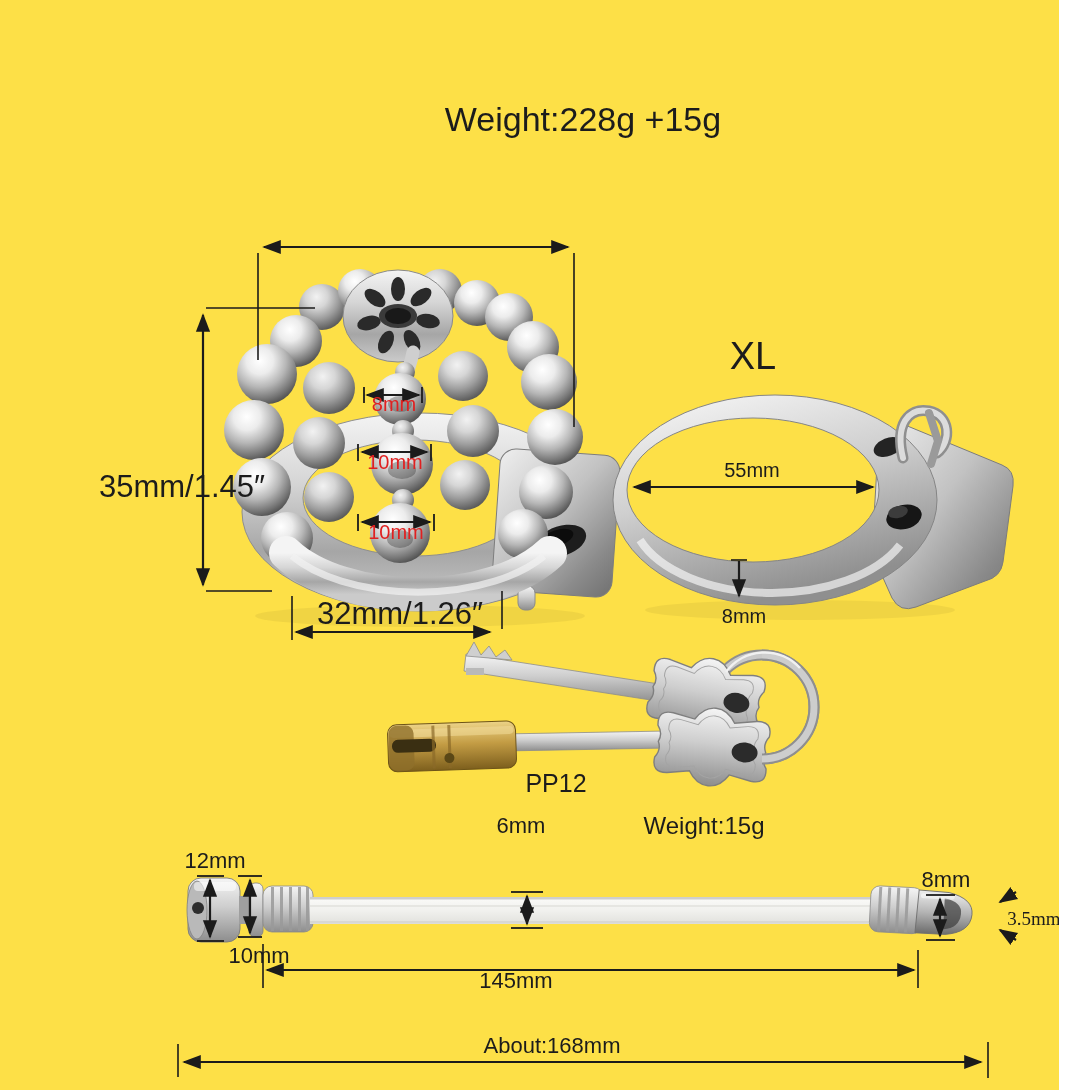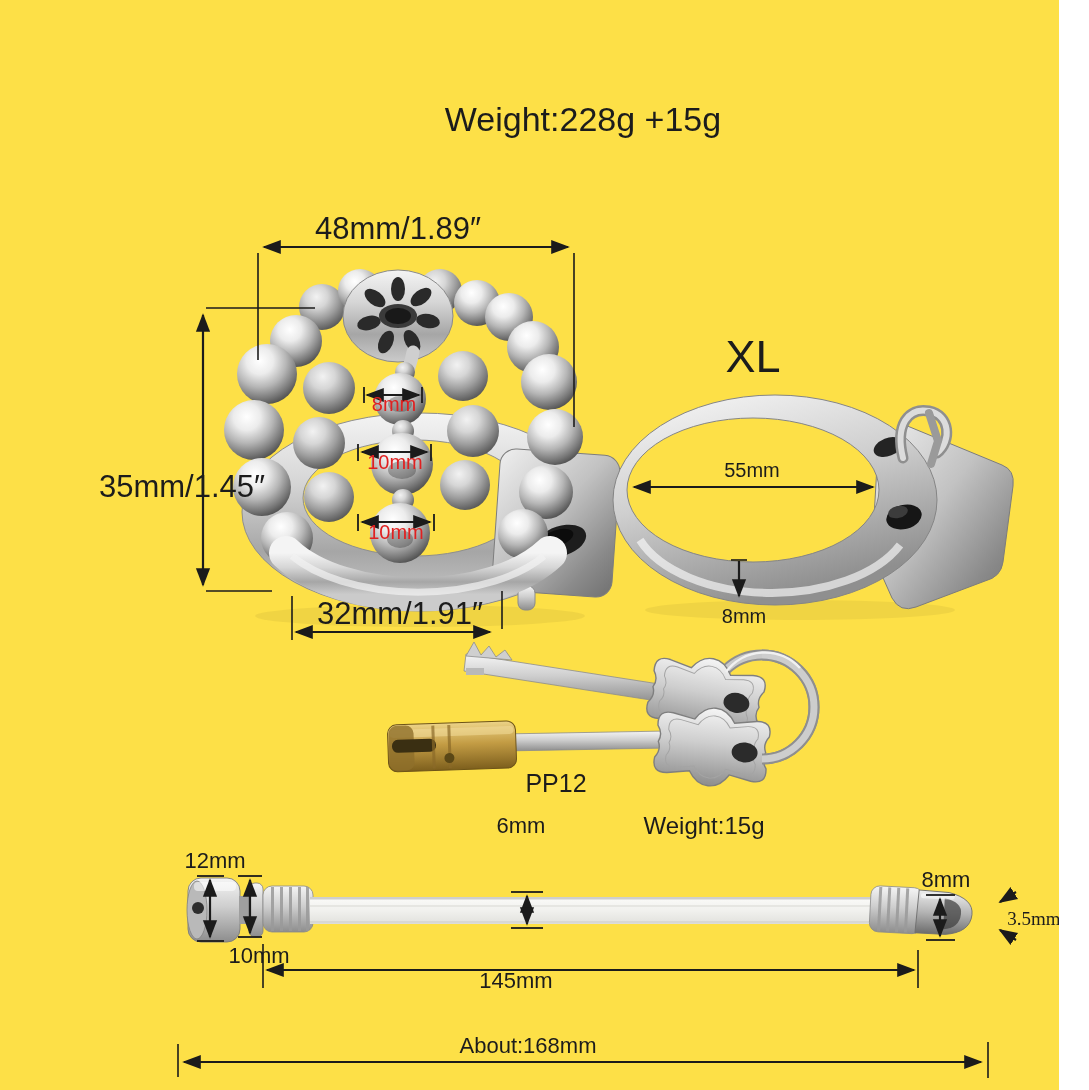--- a/index.html
+++ b/index.html
@@ -319,36 +319,35 @@
     <g>
       <line x1="184" y1="1062" x2="981" y2="1062" marker-start="url(#arr)" marker-end="url(#arr)"></line>
       <line x1="178" y1="1044" x2="178" y2="1077" stroke-width="1.6"></line>
       <line x1="988" y1="1042" x2="988" y2="1078" stroke-width="1.6"></line>
     </g>
   </g>
 </svg>
 
 <span class="lbl" style="left:583px;top:119px;font-size:34px;">Weight:228g +15g</span>
 
-<span class="lbl" style="left:398px;top:228px;font-size:31px;">48mm/1.89″</span>
 <span class="lbl" style="left:182px;top:486px;font-size:31px;">35mm/1.45″</span>
-<span class="lbl" style="left:400px;top:613px;font-size:31px;">32mm/1.91″</span>
+<span class="lbl" style="left:400px;top:613px;font-size:31px;">32mm/1.26″</span>
 
 <span class="lbl red" style="left:394px;top:404px;font-size:20px;">8mm</span>
 <span class="lbl red" style="left:395px;top:462px;font-size:20px;">10mm</span>
 <span class="lbl red" style="left:396px;top:532px;font-size:20px;">10mm</span>
 
-<span class="lbl" style="left:753px;top:356px;font-size:45px;text-align:center;">XL</span>
+<span class="lbl" style="left:753px;top:356px;font-size:38px;text-align:center;">XL</span>
 <span class="lbl" style="left:752px;top:470px;font-size:20px;">55mm</span>
 <span class="lbl" style="left:744px;top:616px;font-size:20px;">8mm</span>
 
 <span class="lbl" style="left:556px;top:783px;font-size:25px;">PP12</span>
 <span class="lbl" style="left:704px;top:826px;font-size:24px;">Weight:15g</span>
 
 <span class="lbl" style="left:215px;top:861px;font-size:22px;">12mm</span>
 <span class="lbl" style="left:259px;top:956px;font-size:22px;">10mm</span>
 <span class="lbl" style="left:521px;top:826px;font-size:22px;">6mm</span>
 <span class="lbl" style="left:946px;top:880px;font-size:22px;">8mm</span>
 <span class="lbl" style="left:1034px;top:918px;font-size:19px;font-family:Liberation Serif, serif;">3.5mm</span>
 <span class="lbl" style="left:516px;top:953px;font-size:22px;margin-top:28px;">145mm</span>
-<span class="lbl" style="left:528px;top:1046px;font-size:22px;">About:168mm</span>
+<span class="lbl" style="left:552px;top:1046px;font-size:22px;">About:168mm</span>
 
 </div>
 
 </body></html>

